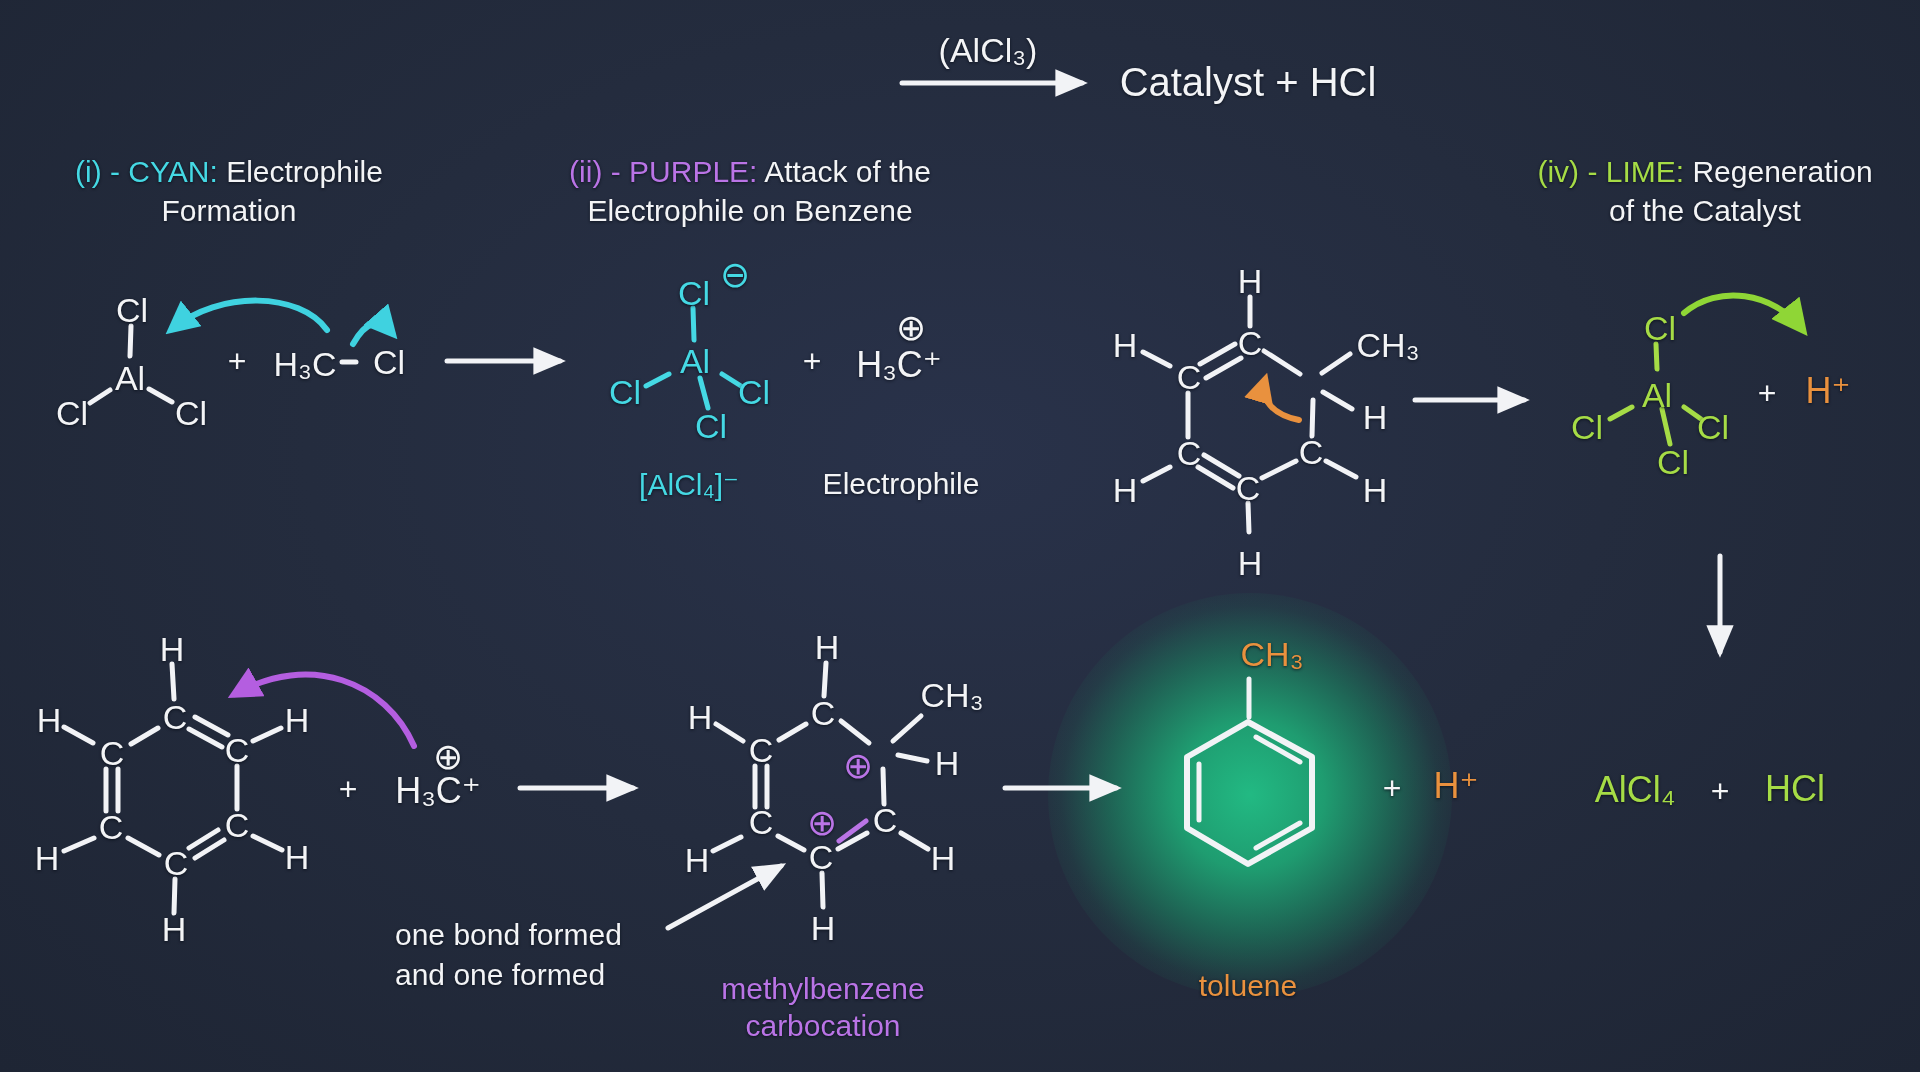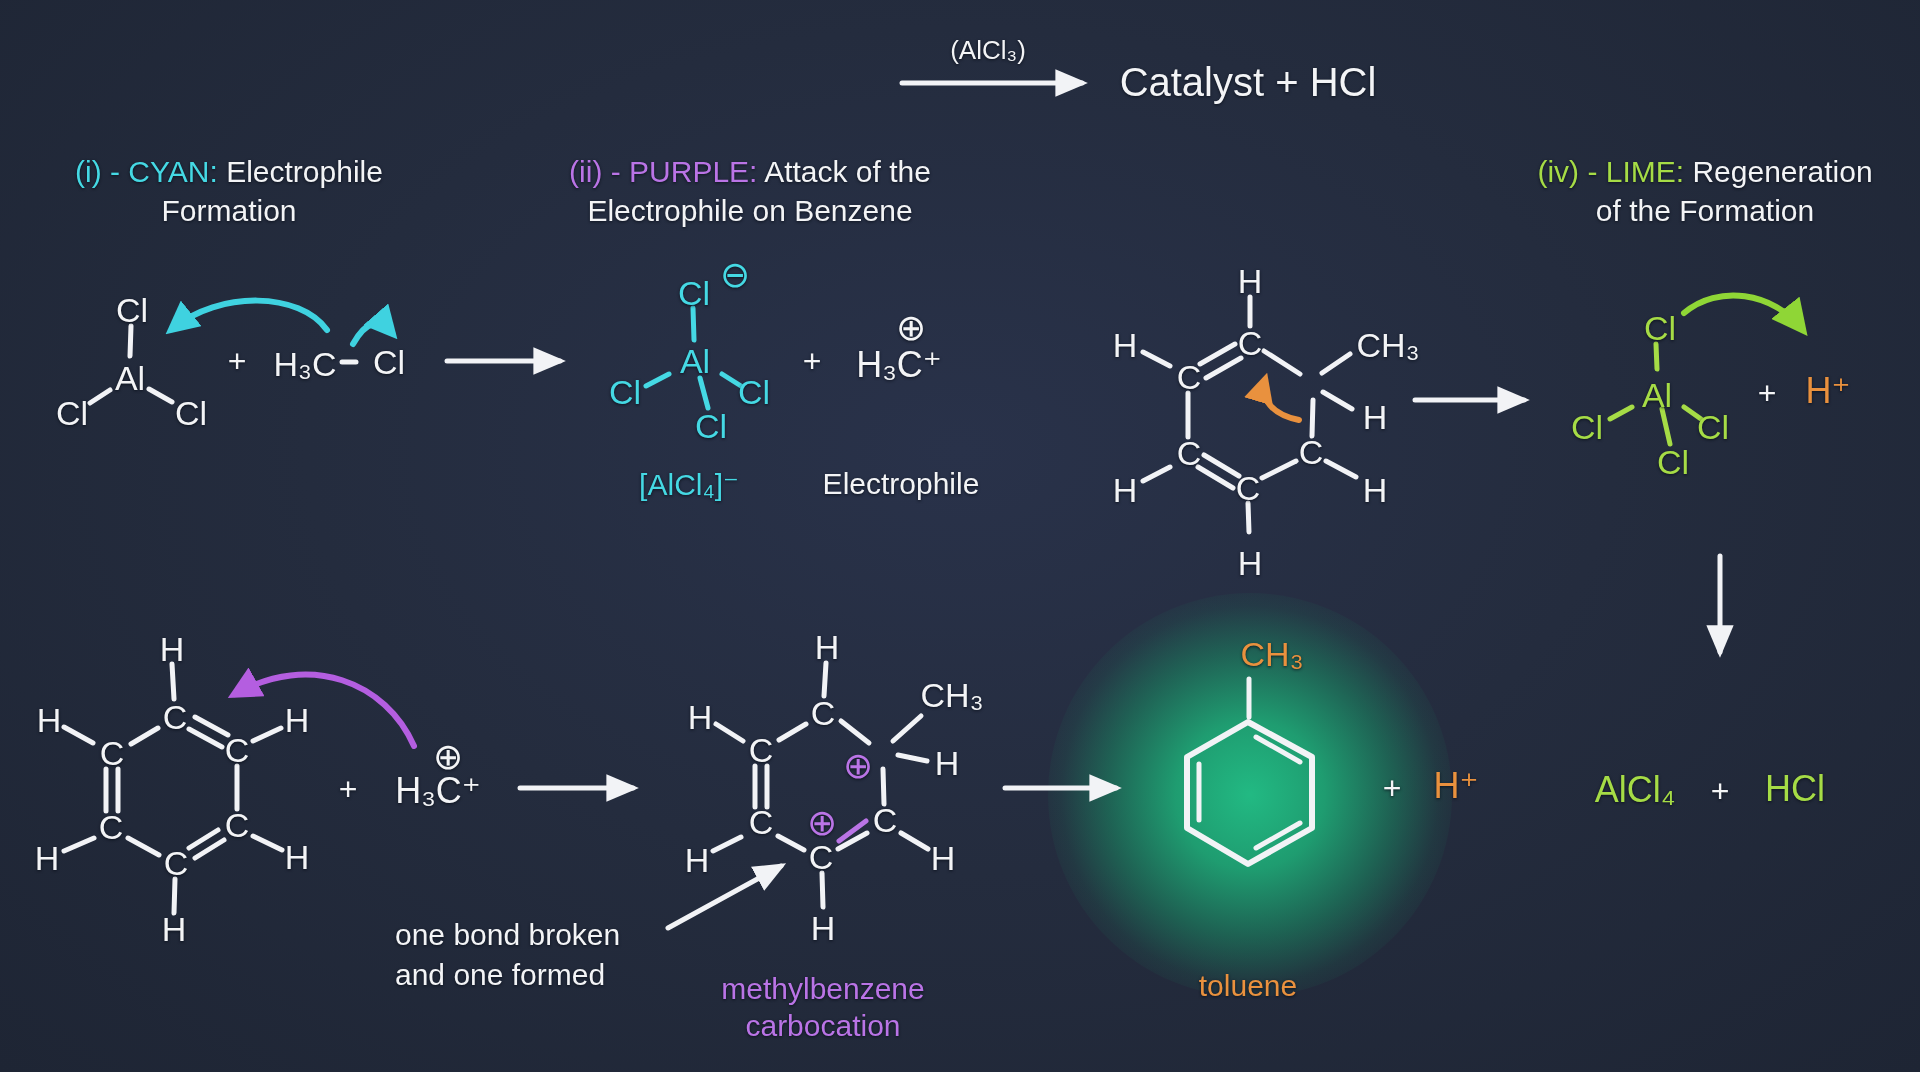--- a/index.html
+++ b/index.html
@@ -6,21 +6,21 @@
   #canvas{
     position:relative;width:1920px;height:1072px;overflow:hidden;
     background:radial-gradient(ellipse at 50% 42%, #29324a 0%, #242c3e 48%, #1e2534 100%);
     font-family:"Liberation Sans","DejaVu Sans",sans-serif;
     -webkit-font-smoothing:antialiased;
   }
   .t{position:absolute;transform:translate(-50%,-50%);white-space:nowrap;
      color:var(--white,#f3f4f6);text-shadow:0 1px 3px rgba(8,12,22,.8);}
   .atom{font-size:34px;font-weight:500;}
   .big{font-size:40px;font-weight:500;}
-  .cat{font-size:26px;font-weight:500;}
+  .cat{font-size:34px;font-weight:500;}
   .plus{font-size:32px;font-weight:500;}
   .chg{font-size:36px;font-weight:400;}
   .cap{font-size:30px;font-weight:500;}
   .formula{font-size:36px;font-weight:500;}
   .note{position:absolute;font-size:30px;font-weight:500;color:var(--white,#f3f4f6);
         text-shadow:0 1px 3px rgba(8,12,22,.8);white-space:nowrap;}
   .cyan{color:var(--cyan,#45d9e4);}
   .purple{color:var(--purple,#ba74e6);}
   .orange{color:var(--orange,#e9913e);}
   .lime{color:var(--lime,#a6dc46);}
@@ -176,21 +176,21 @@
     <span>Formation</span>
   </div>
   <div class="heading" style="left:750px;top:152px">
     <span class="purple">(ii) - PURPLE:</span>
     <span>Attack of the</span><br>
     <span>Electrophile on Benzene</span>
   </div>
   <div class="heading" style="left:1705px;top:152px">
     <span class="lime">(iv) - LIME:</span>
     <span>Regeneration</span><br>
-    <span>of the Formation</span>
+    <span>of the Catalyst</span>
   </div>
 
   <div>
     <span class="t atom" style="left:132px;top:310px">Cl</span>
     <span class="t atom" style="left:130px;top:378px">Al</span>
     <span class="t atom" style="left:72px;top:413px">Cl</span>
     <span class="t atom" style="left:191px;top:413px">Cl</span>
   </div>
   <span class="t plus" style="left:237px;top:361px">+</span>
   <div>
@@ -272,21 +272,21 @@
     <span class="t atom" style="left:697px;top:860px">H</span>
     <span class="t atom" style="left:821px;top:857px">C</span>
     <span class="t atom" style="left:823px;top:928px">H</span>
     <span class="t atom" style="left:885px;top:820px">C</span>
     <span class="t atom" style="left:943px;top:858px">H</span>
     <span class="t atom" style="left:952px;top:695px">CH₃</span>
     <span class="t atom" style="left:947px;top:763px">H</span>
     <span class="t chg purple" style="left:858px;top:766px">⊕</span>
     <span class="t chg purple" style="left:822px;top:823px">⊕</span>
   </div>
-  <span class="note" style="left:395px;top:918px">one bond broken</span>
+  <span class="note" style="left:395px;top:918px">one bond formed</span>
   <span class="note" style="left:395px;top:958px">and one formed</span>
   <span class="t cap purple" style="left:823px;top:989px">methylbenzene</span>
   <span class="t cap purple" style="left:823px;top:1026px">carbocation</span>
 
   <span class="t atom orange" style="left:1272px;top:654px">CH₃</span>
   <span class="t plus" style="left:1392px;top:788px">+</span>
   <span class="t formula orange" style="left:1456px;top:786px">H⁺</span>
   <span class="t cap orange" style="left:1248px;top:986px">toluene</span>
 
 </div>

